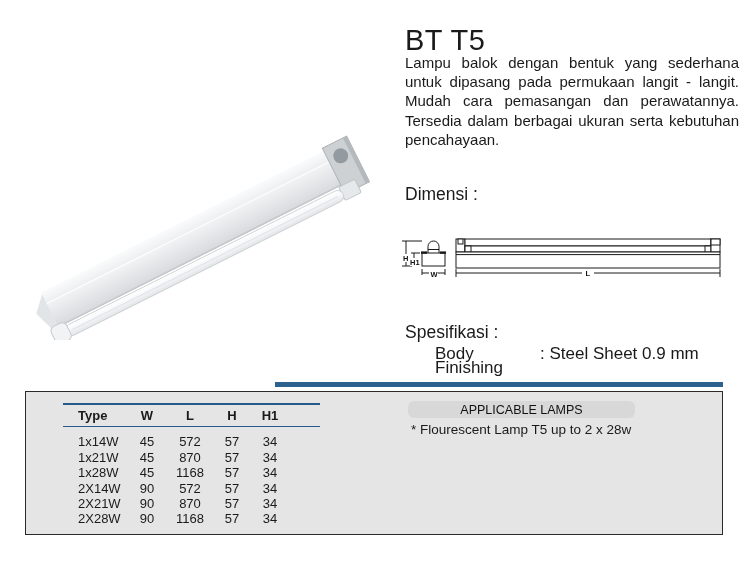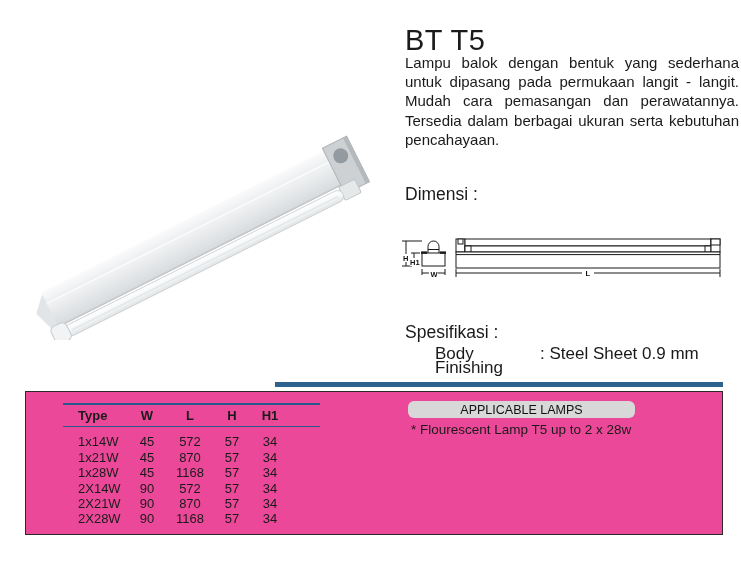--- a/index.html
+++ b/index.html
@@ -26,21 +26,21 @@
   .spec-list{left:435px;top:347px;font-size:17px;line-height:14px;}
   .spec-row{display:flex;line-height:13.5px;margin-bottom:0.5px;}
   .spec-row + .spec-row{margin-top:0;flex-direction:column;}
   .spec-name{width:105px;}
   .spec-value{white-space:nowrap;}
 
   
   .blue-divider{left:275px;top:382px;width:448px;height:5px;background:var(--accent-blue);}
 
   
-  .bottom-panel{left:25px;top:391px;width:698px;height:144px;border:1.4px solid #2a2a2a;background:#ec4899;}
+  .bottom-panel{left:25px;top:391px;width:698px;height:144px;border:1.4px solid #2a2a2a;background:#e5e5e5;}
 
   
   .size-table{position:absolute;left:37px;top:11px;width:257px;font-size:13px;}
   .t-rule{height:1.6px;background:var(--rule-navy);width:257px;}
   .thead-row,.trow{display:grid;grid-template-columns:62px 44px 42px 42px 34px;align-items:center;}
   .thead-row{height:21px;font-weight:700;}
   .tbody{margin-top:7px;}
   .trow{height:15.4px;}
   .tcell{text-align:center;}
   .tcell.c0{text-align:left;padding-left:15px;}

